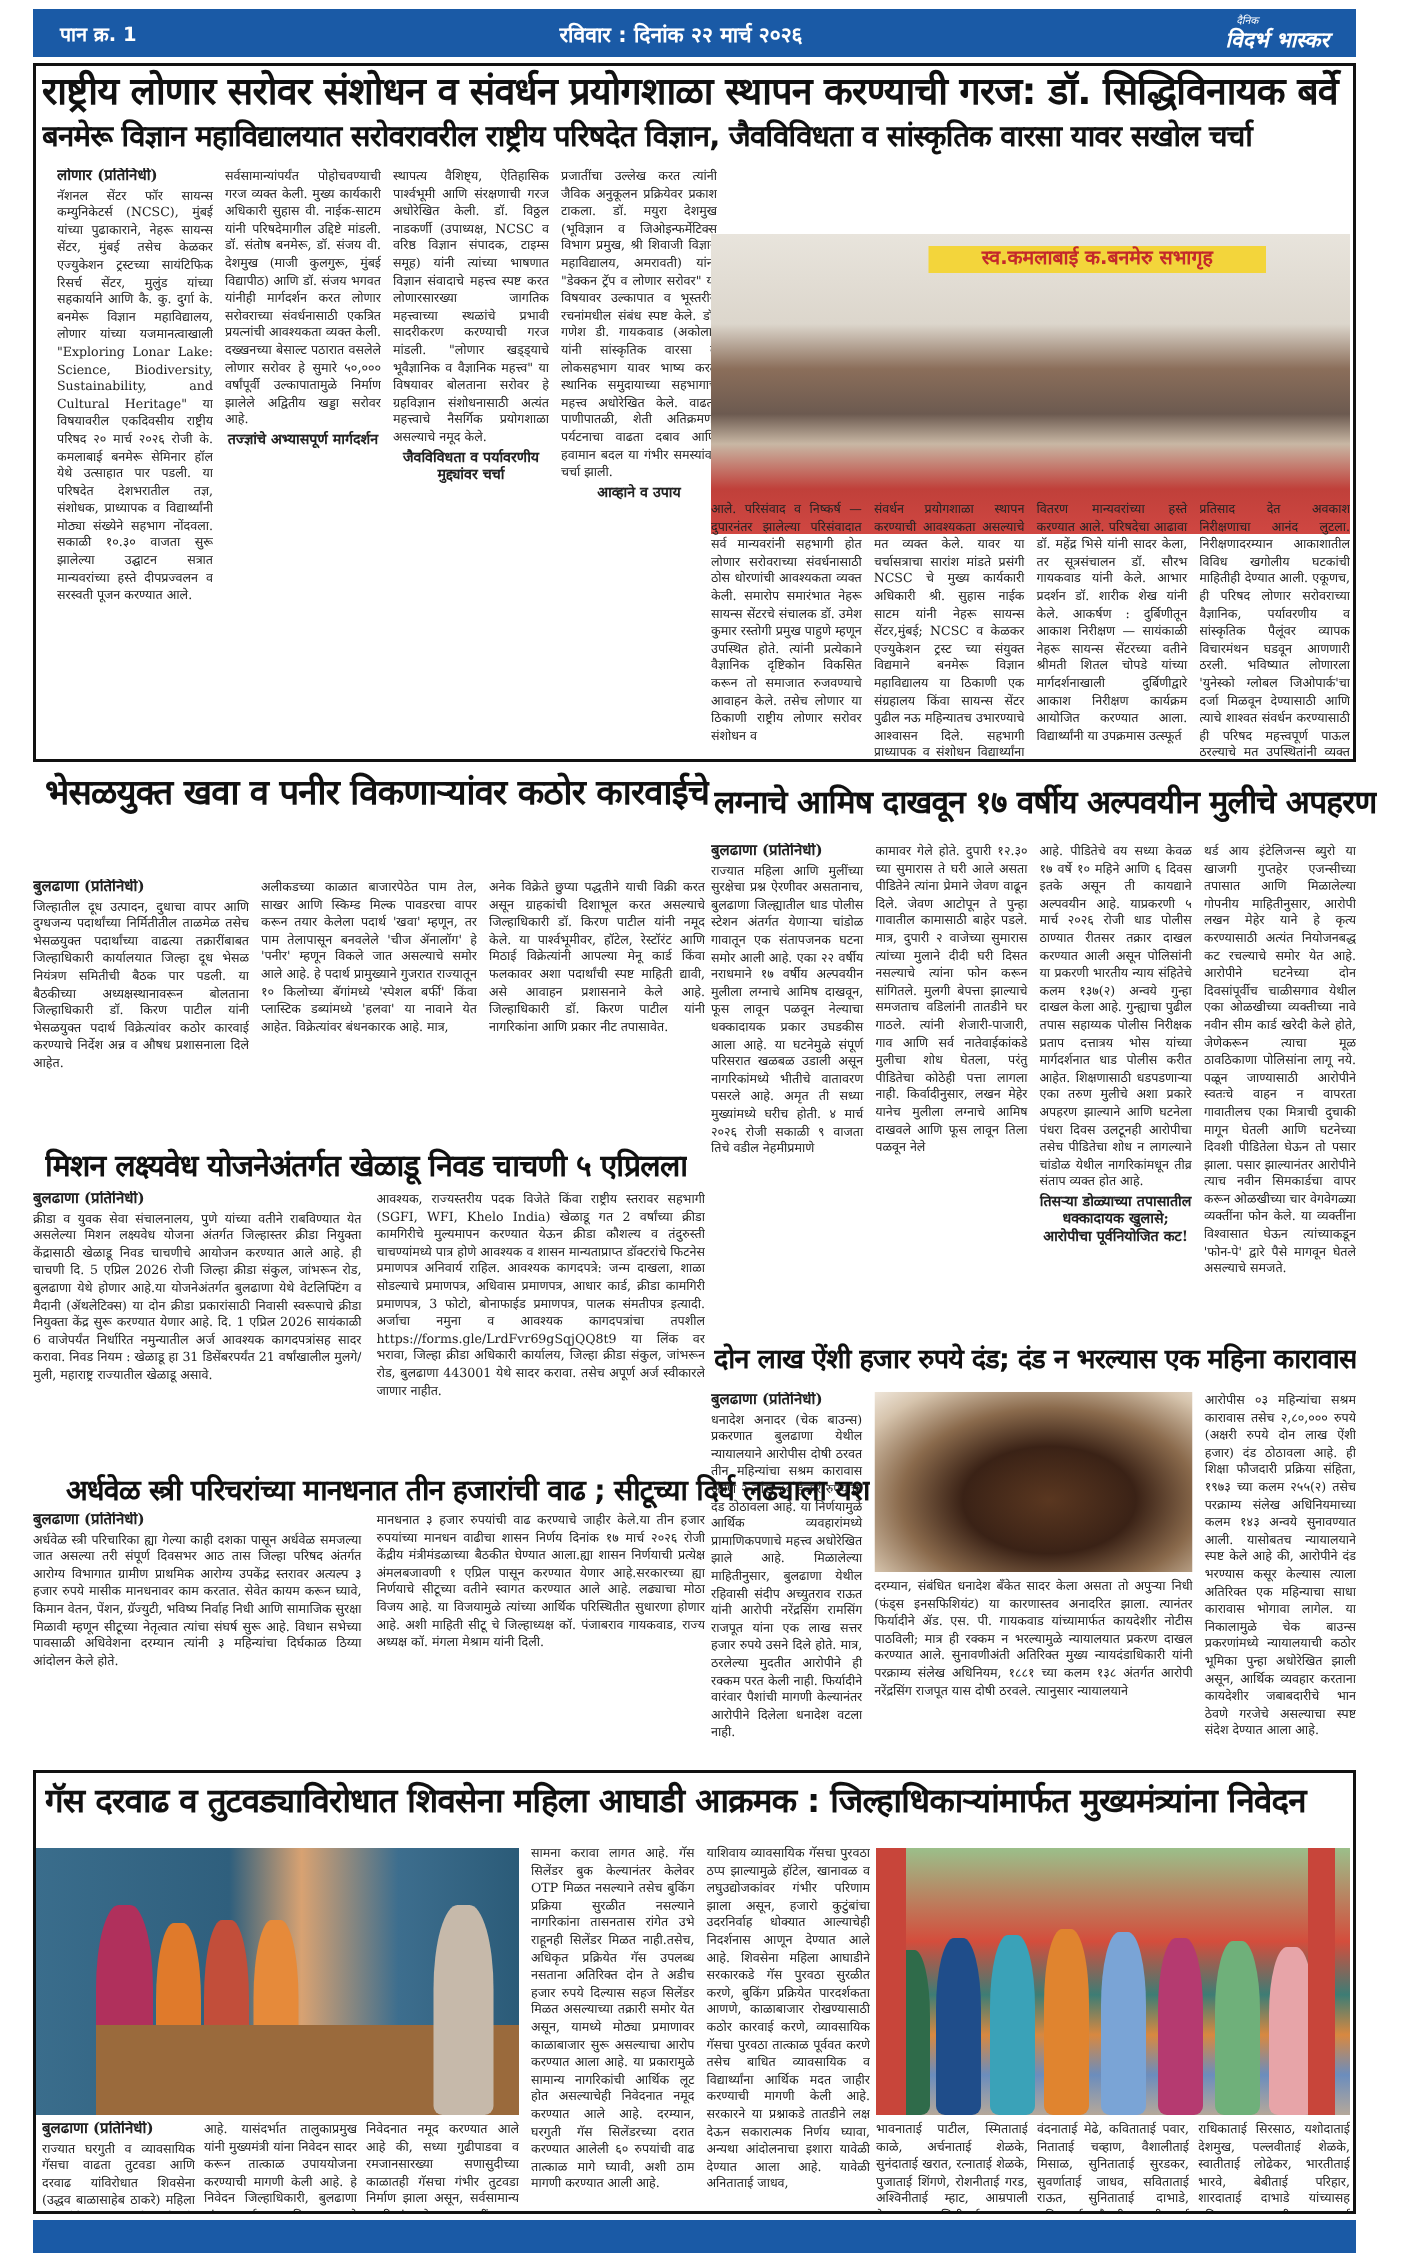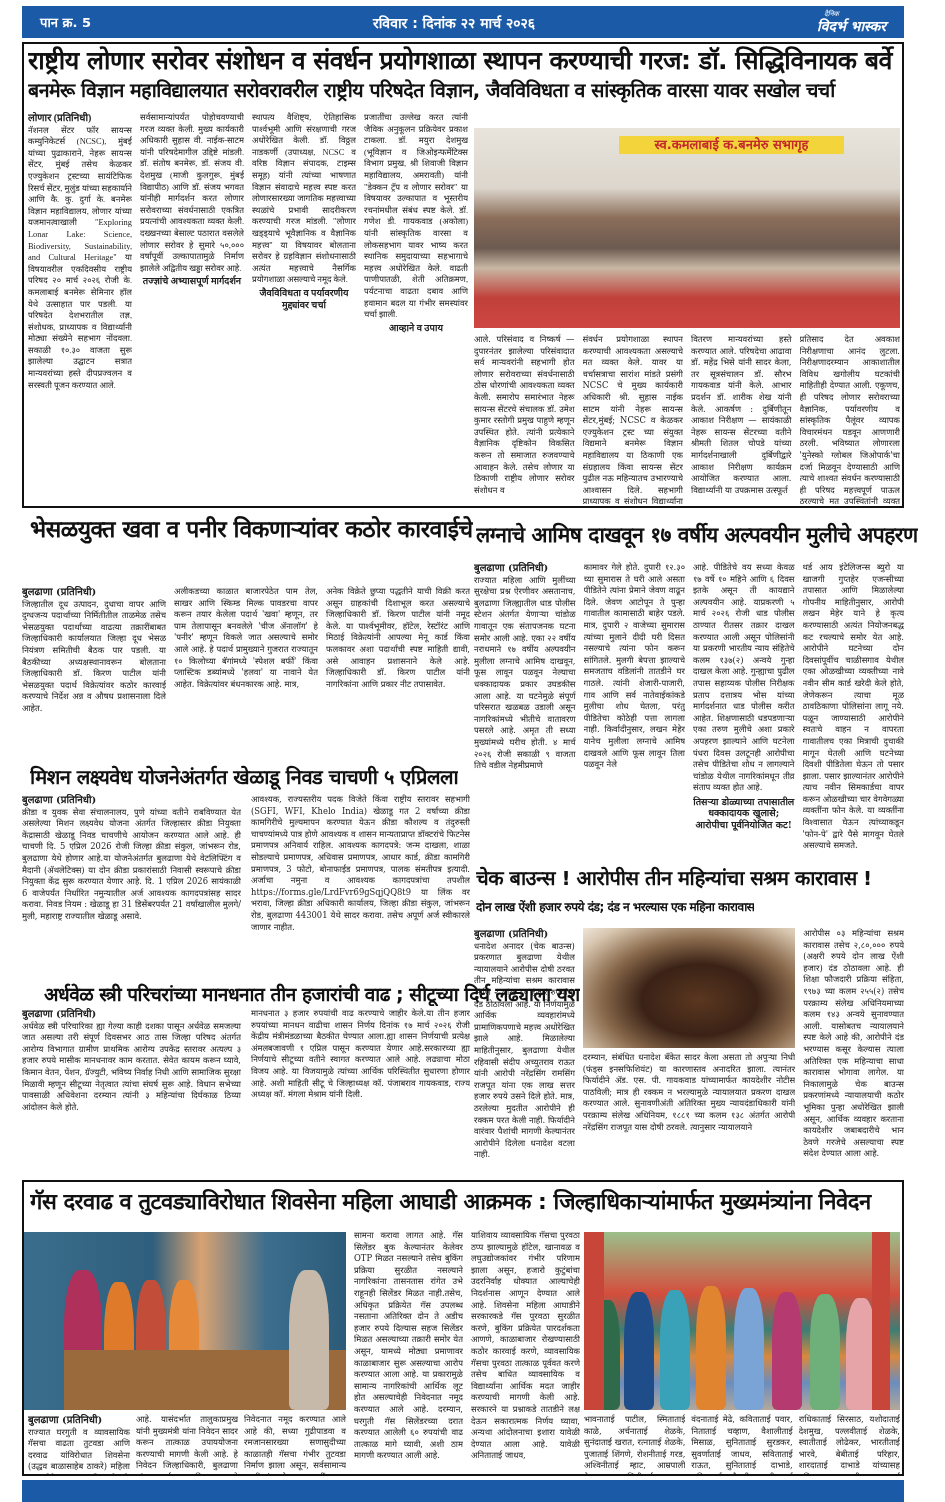--- a/index.html
+++ b/index.html
@@ -12,46 +12,46 @@
   .masthead .brand .big { font-family: "DejaVu Sans", sans-serif; font-size: 14px; font-weight: bold; }
 
   .box { position: absolute; border: 2px solid #111; }
   .headline { font-family: "DejaVu Sans", sans-serif; font-weight: bold; color: #111; white-space: nowrap; overflow: hidden; letter-spacing: -0.5px; }
   .cols { position: absolute; display: flex; gap: 8px; }
   .col { flex: 1; font-size: 8.4px; line-height: 11.6px; text-align: justify; overflow: hidden; color: #222; }
   .col .dateline { font-weight: bold; font-size: 10px; display: block; margin-bottom: 1px; }
   .col .subhead { font-weight: bold; font-size: 9.5px; text-align: center; display: block; margin: 2px 0; }
   .photo { position: absolute; overflow: hidden; }
 
-  .photo-seminar { background: linear-gradient(180deg, #e8e4dc 0%, #dcd6cc 30%, #8b6e5a 45%, #6c5a50 60%, #c8b7a4 70%, #c0403a 85%, #d04742 100%); }
+  .photo-seminar { background: linear-gradient(180deg, #e8e4dc 0%, #dcd6cc 30%, #8b6e5a 45%, #6c5a50 60%, #c8b7a4 70%, #c0403a 85%, #d04742 100%); margin-top: 28px; }
   .banner-strip { position: absolute; left: 145px; top: 8px; width: 225px; height: 18px; background: #f3d53b; color: #c4292b; font-family: "DejaVu Sans", sans-serif; font-weight: bold; font-size: 13px; text-align: center; line-height: 18px; }
   .photo-dm { background: linear-gradient(180deg, #4f3a31 0%, #7e6556 30%, #f1f0ef 50%, #e6e4e2 80%, #3e2f2a 100%); }
   .photo-gavel { background: radial-gradient(ellipse at 55% 60%, #5a3720 0%, #3a2216 35%, #8a6a4c 60%, #d6c4ad 85%, #efe6da 100%); }
   .photo-office { background: linear-gradient(90deg, #3a6d8c 0%, #2f5f7d 40%, #d8a272 55%, #3d6e8e 75%, #2b5b78 100%); }
   .photo-protest { background: linear-gradient(180deg, #9bbf8a 0%, #d44d3c 35%, #3d7d75 55%, #d88840 70%, #6b8dbd 85%, #b5a89a 100%); }
   .person { position: absolute; bottom: 0; border-radius: 40% 40% 6px 6px; }
   .footer-bar { position: absolute; left: 22px; top: 1480px; width: 882px; height: 22px; background: #1a5aa6; }
 </style>
 </head>
 <body>
 
 <div class="masthead">
-  <span class="page-no">पान क्र. 5</span>
+  <span class="page-no">पान क्र. 1</span>
   <span class="date">रविवार : दिनांक २२ मार्च २०२६</span>
   <span class="brand">
     <span class="small">दैनिक</span>
     <span class="big">विदर्भ भास्कर</span>
   </span>
 </div>
 
 <div class="box" style="left:22px; top:42px; width:882px; height:466px;">
   <div class="headline" style="position:absolute; left:4px; top:2px; font-size:25px; line-height:30px; width:872px;">राष्ट्रीय लोणार सरोवर संशोधन व संवर्धन प्रयोगशाळा स्थापन करण्याची गरज: डॉ. सिद्धिविनायक बर्वे</div>
   <div class="headline" style="position:absolute; left:4px; top:34px; font-size:19.5px; line-height:26px; width:872px;">बनमेरू विज्ञान महाविद्यालयात सरोवरावरील राष्ट्रीय परिषदेत विज्ञान, जैवविविधता व सांस्कृतिक वारसा यावर सखोल चर्चा</div>
 
-  <div class="cols" style="left:4px; top:68px; width:440px; height:390px;font-family:Liberation Serif, serif;">
+  <div class="cols" style="left:14px; top:68px; width:440px; height:390px;">
     <div class="col"><span class="dateline">लोणार (प्रतिनिधी)</span><span>नॅशनल सेंटर फॉर सायन्स कम्युनिकेटर्स (NCSC), मुंबई यांच्या पुढाकाराने, नेहरू सायन्स सेंटर, मुंबई तसेच केळकर एज्युकेशन ट्रस्टच्या सायंटिफिक रिसर्च सेंटर, मुलुंड यांच्या सहकार्याने आणि कै. कु. दुर्गा के. बनमेरू विज्ञान महाविद्यालय, लोणार यांच्या यजमानत्वाखाली "Exploring Lonar Lake: Science, Biodiversity, Sustainability, and Cultural Heritage" या विषयावरील एकदिवसीय राष्ट्रीय परिषद २० मार्च २०२६ रोजी के. कमलाबाई बनमेरू सेमिनार हॉल येथे उत्साहात पार पडली. या परिषदेत देशभरातील तज्ञ, संशोधक, प्राध्यापक व विद्यार्थ्यांनी मोठ्या संख्येने सहभाग नोंदवला. सकाळी १०.३० वाजता सुरू झालेल्या उद्घाटन सत्रात मान्यवरांच्या हस्ते दीपप्रज्वलन व सरस्वती पूजन करण्यात आले.</span></div>
     <div class="col"><span>सर्वसामान्यांपर्यंत पोहोचवण्याची गरज व्यक्त केली. मुख्य कार्यकारी अधिकारी सुहास वी. नाईक-साटम यांनी परिषदेमागील उद्दिष्टे मांडली. डॉ. संतोष बनमेरू, डॉ. संजय वी. देशमुख (माजी कुलगुरू, मुंबई विद्यापीठ) आणि डॉ. संजय भगवत यांनीही मार्गदर्शन करत लोणार सरोवराच्या संवर्धनासाठी एकत्रित प्रयत्नांची आवश्यकता व्यक्त केली. दख्खनच्या बेसाल्ट पठारात वसलेले लोणार सरोवर हे सुमारे ५०,००० वर्षांपूर्वी उल्कापातामुळे निर्माण झालेले अद्वितीय खड्डा सरोवर आहे.</span><span class="subhead">तज्ज्ञांचे अभ्यासपूर्ण मार्गदर्शन</span></div>
     <div class="col"><span>स्थापत्य वैशिष्ट्य, ऐतिहासिक पार्श्वभूमी आणि संरक्षणाची गरज अधोरेखित केली. डॉ. विठ्ठल नाडकर्णी (उपाध्यक्ष, NCSC व वरिष्ठ विज्ञान संपादक, टाइम्स समूह) यांनी त्यांच्या भाषणात विज्ञान संवादाचे महत्त्व स्पष्ट करत लोणारसारख्या जागतिक महत्त्वाच्या स्थळांचे प्रभावी सादरीकरण करण्याची गरज मांडली. "लोणार खड्ड्याचे भूवैज्ञानिक व वैज्ञानिक महत्त्व" या विषयावर बोलताना सरोवर हे ग्रहविज्ञान संशोधनासाठी अत्यंत महत्त्वाचे नैसर्गिक प्रयोगशाळा असल्याचे नमूद केले.</span><span class="subhead">जैवविविधता व पर्यावरणीय मुद्द्यांवर चर्चा</span></div>
     <div class="col"><span>प्रजातींचा उल्लेख करत त्यांनी जैविक अनुकूलन प्रक्रियेवर प्रकाश टाकला. डॉ. मयुरा देशमुख (भूविज्ञान व जिओइन्फर्मेटिक्स विभाग प्रमुख, श्री शिवाजी विज्ञान महाविद्यालय, अमरावती) यांनी "डेक्कन ट्रॅप व लोणार सरोवर" या विषयावर उल्कापात व भूस्तरीय रचनांमधील संबंध स्पष्ट केले. डॉ. गणेश डी. गायकवाड (अकोला) यांनी सांस्कृतिक वारसा व लोकसहभाग यावर भाष्य करत स्थानिक समुदायाच्या सहभागाचे महत्त्व अधोरेखित केले. वाढती पाणीपातळी, शेती अतिक्रमण, पर्यटनाचा वाढता दबाव आणि हवामान बदल या गंभीर समस्यांवर चर्चा झाली.</span><span class="subhead">आव्हाने व उपाय</span></div>
   </div>
 
   <div class="photo photo-seminar" style="left:450px; top:84px; width:426px; height:200px;">
     <div class="banner-strip">स्व.कमलाबाई क.बनमेरु सभागृह</div>
   </div>
 
@@ -84,22 +84,21 @@
   <div class="headline" style="position:absolute; left:2px; top:8px; font-size:21px; line-height:30px;">लग्नाचे आमिष दाखवून १७ वर्षीय अल्पवयीन मुलीचे अपहरण</div>
   <div class="cols" style="left:0; top:50px; width:430px; height:296px;">
     <div class="col"><span class="dateline">बुलढाणा (प्रतिनिधी)</span><span>राज्यात महिला आणि मुलींच्या सुरक्षेचा प्रश्न ऐरणीवर असतानाच, बुलढाणा जिल्ह्यातील धाड पोलीस स्टेशन अंतर्गत येणाऱ्या चांडोळ गावातून एक संतापजनक घटना समोर आली आहे. एका २२ वर्षीय नराधमाने १७ वर्षीय अल्पवयीन मुलीला लग्नाचे आमिष दाखवून, फूस लावून पळवून नेल्याचा धक्कादायक प्रकार उघडकीस आला आहे. या घटनेमुळे संपूर्ण परिसरात खळबळ उडाली असून नागरिकांमध्ये भीतीचे वातावरण पसरले आहे. अमृत ती सध्या मुख्यांमध्ये घरीच होती. ४ मार्च २०२६ रोजी सकाळी ९ वाजता तिचे वडील नेहमीप्रमाणे</span></div>
     <div class="col"><span>कामावर गेले होते. दुपारी १२.३० च्या सुमारास ते घरी आले असता पीडितेने त्यांना प्रेमाने जेवण वाढून दिले. जेवण आटोपून ते पुन्हा गावातील कामासाठी बाहेर पडले. मात्र, दुपारी २ वाजेच्या सुमारास त्यांच्या मुलाने दीदी घरी दिसत नसल्याचे त्यांना फोन करून सांगितले. मुलगी बेपत्ता झाल्याचे समजताच वडिलांनी तातडीने घर गाठले. त्यांनी शेजारी-पाजारी, गाव आणि सर्व नातेवाईकांकडे मुलीचा शोध घेतला, परंतु पीडितेचा कोठेही पत्ता लागला नाही. किर्वादीनुसार, लखन मेहेर यानेच मुलीला लग्नाचे आमिष दाखवले आणि फूस लावून तिला पळवून नेले</span></div>
     <div class="col"><span>आहे. पीडितेचे वय सध्या केवळ १७ वर्षे १० महिने आणि ६ दिवस इतके असून ती कायद्याने अल्पवयीन आहे. याप्रकरणी ५ मार्च २०२६ रोजी धाड पोलीस ठाण्यात रीतसर तक्रार दाखल करण्यात आली असून पोलिसांनी या प्रकरणी भारतीय न्याय संहितेचे कलम १३७(२) अन्वये गुन्हा दाखल केला आहे. गुन्ह्याचा पुढील तपास सहाय्यक पोलीस निरीक्षक प्रताप दत्तात्रय भोस यांच्या मार्गदर्शनात धाड पोलीस करीत आहेत. शिक्षणासाठी धडपडणाऱ्या एका तरुण मुलीचे अशा प्रकारे अपहरण झाल्याने आणि घटनेला पंधरा दिवस उलटूनही आरोपीचा तसेच पीडितेचा शोध न लागल्याने चांडोळ येथील नागरिकांमधून तीव्र संताप व्यक्त होत आहे.</span><span class="subhead">तिसऱ्या डोळ्याच्या तपासातील धक्कादायक खुलासे; आरोपीचा पूर्वनियोजित कट!</span></div>
     <div class="col"><span>थर्ड आय इंटेलिजन्स ब्युरो या खाजगी गुप्तहेर एजन्सीच्या तपासात आणि मिळालेल्या गोपनीय माहितीनुसार, आरोपी लखन मेहेर याने हे कृत्य करण्यासाठी अत्यंत नियोजनबद्ध कट रचल्याचे समोर येत आहे. आरोपीने घटनेच्या दोन दिवसांपूर्वीच चाळीसगाव येथील एका ओळखीच्या व्यक्तीच्या नावे नवीन सीम कार्ड खरेदी केले होते, जेणेकरून त्याचा मूळ ठावठिकाणा पोलिसांना लागू नये. पळून जाण्यासाठी आरोपीने स्वतःचे वाहन न वापरता गावातीलच एका मित्राची दुचाकी मागून घेतली आणि घटनेच्या दिवशी पीडितेला घेऊन तो पसार झाला. पसार झाल्यानंतर आरोपीने त्याच नवीन सिमकार्डचा वापर करून ओळखीच्या चार वेगवेगळ्या व्यक्तींना फोन केले. या व्यक्तींना विश्वासात घेऊन त्यांच्याकडून 'फोन-पे' द्वारे पैसे मागवून घेतले असल्याचे समजते.</span></div>
   </div>
 </div>
 
 <div style="position:absolute; left:474px; top:864px; width:430px; height:312px;">
-  <div class="headline" style="position:absolute; left:2px; top:0; font-size:20px; line-height:28px;">चेक बाउन्स ! आरोपीस तीन महिन्यांचा सश्रम कारावास !</div>
-  <div class="headline" style="position:absolute; left:2px; top:30px; font-size:12px; line-height:26px;">दोन लाख ऐंशी हजार रुपये दंड; दंड न भरल्यास एक महिना कारावास</div>
+  <div class="headline" style="position:absolute; left:2px; top:30px; font-size:18px; line-height:26px;">दोन लाख ऐंशी हजार रुपये दंड; दंड न भरल्यास एक महिना कारावास</div>
   <div class="cols" style="left:0; top:64px; width:430px; height:244px;">
     <div class="col" style="flex:0.95;"><span class="dateline">बुलढाणा (प्रतिनिधी)</span><span>धनादेश अनादर (चेक बाउन्स) प्रकरणात बुलढाणा येथील न्यायालयाने आरोपीस दोषी ठरवत तीन महिन्यांचा सश्रम कारावास आणि २ लाख ८० हजार रुपयांचा दंड ठोठावला आहे. या निर्णयामुळे आर्थिक व्यवहारांमध्ये प्रामाणिकपणाचे महत्त्व अधोरेखित झाले आहे. मिळालेल्या माहितीनुसार, बुलढाणा येथील रहिवासी संदीप अच्युतराव राऊत यांनी आरोपी नरेंद्रसिंग रामसिंग राजपूत यांना एक लाख सत्तर हजार रुपये उसने दिले होते. मात्र, ठरलेल्या मुदतीत आरोपीने ही रक्कम परत केली नाही. फिर्यादीने वारंवार पैशांची मागणी केल्यानंतर आरोपीने दिलेला धनादेश वटला नाही.</span></div>
     <div class="col" style="flex:2;">
       <div class="photo photo-gavel" style="position:relative; width:100%; height:120px; margin-bottom:4px;"></div>
       <span>दरम्यान, संबंधित धनादेश बँकेत सादर केला असता तो अपुऱ्या निधी (फंड्स इनसफिशियंट) या कारणास्तव अनादरित झाला. त्यानंतर फिर्यादीने ॲड. एस. पी. गायकवाड यांच्यामार्फत कायदेशीर नोटीस पाठविली; मात्र ही रक्कम न भरल्यामुळे न्यायालयात प्रकरण दाखल करण्यात आले. सुनावणीअंती अतिरिक्त मुख्य न्यायदंडाधिकारी यांनी परक्राम्य संलेख अधिनियम, १८८१ च्या कलम १३८ अंतर्गत आरोपी नरेंद्रसिंग राजपूत यास दोषी ठरवले. त्यानुसार न्यायालयाने</span>
     </div>
     <div class="col" style="flex:0.95;"><span>आरोपीस ०३ महिन्यांचा सश्रम कारावास तसेच २,८०,००० रुपये (अक्षरी रुपये दोन लाख ऐंशी हजार) दंड ठोठावला आहे. ही शिक्षा फौजदारी प्रक्रिया संहिता, १९७३ च्या कलम २५५(२) तसेच परक्राम्य संलेख अधिनियमाच्या कलम १४३ अन्वये सुनावण्यात आली. यासोबतच न्यायालयाने स्पष्ट केले आहे की, आरोपीने दंड भरण्यास कसूर केल्यास त्याला अतिरिक्त एक महिन्याचा साधा कारावास भोगावा लागेल. या निकालामुळे चेक बाउन्स प्रकरणांमध्ये न्यायालयाची कठोर भूमिका पुन्हा अधोरेखित झाली असून, आर्थिक व्यवहार करताना कायदेशीर जबाबदारीचे भान ठेवणे गरजेचे असल्याचा स्पष्ट संदेश देण्यात आला आहे.</span></div>
   </div>
 </div>
 

